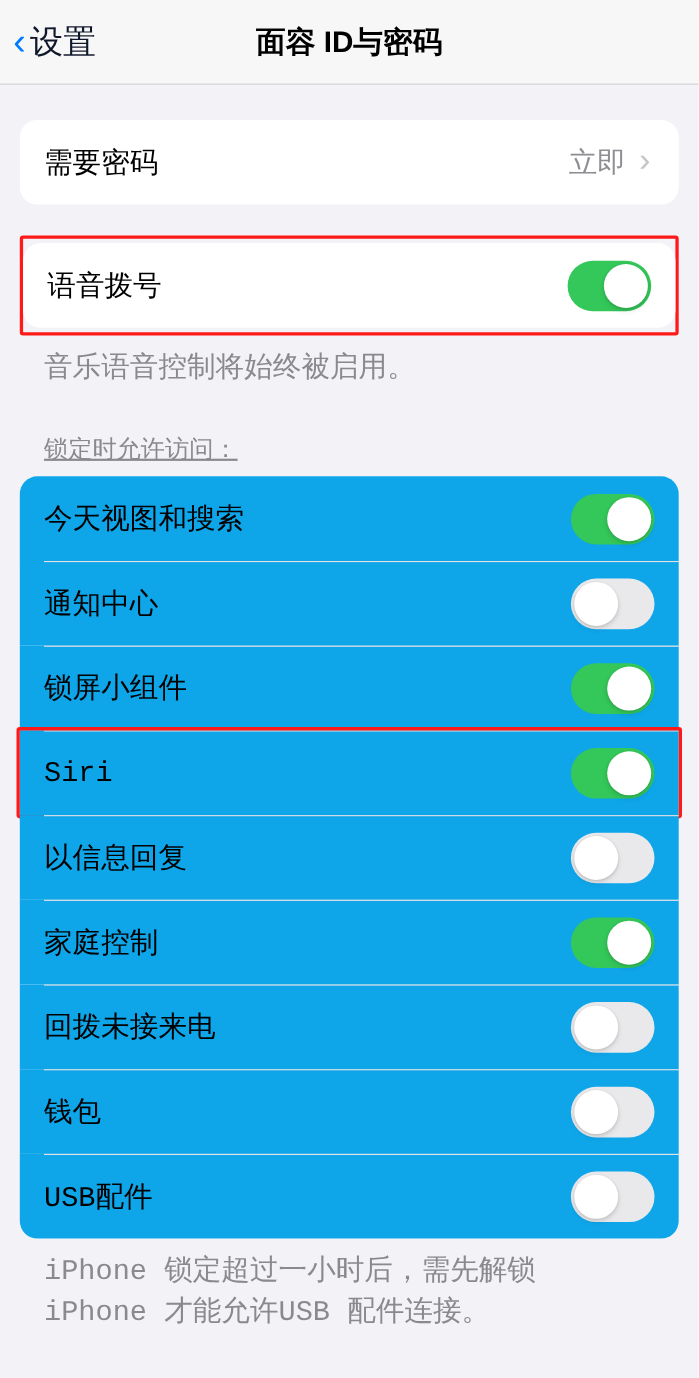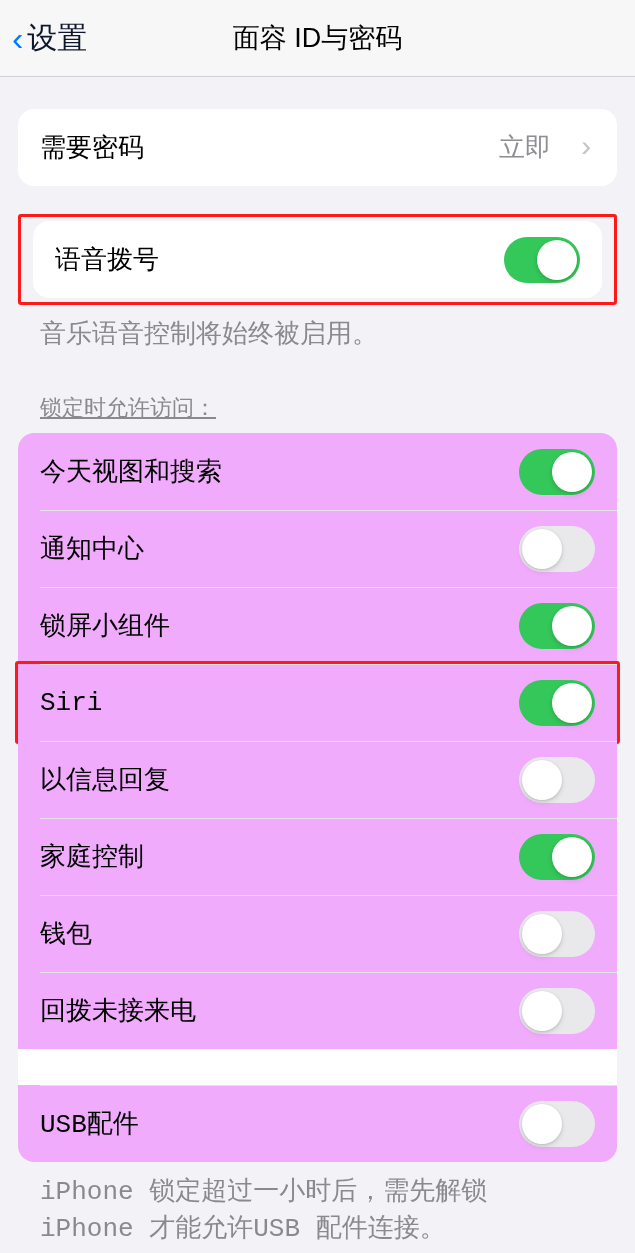--- a/index.html
+++ b/index.html
@@ -39,21 +39,21 @@
     .back-label {
       color: #0f172a;
       font-size: 30px;
     }
     .header-title {
       position: absolute;
       left: 0;
       right: 0;
       text-align: center;
       font-size: 27px;
-      font-weight: 400;
+      font-weight: 700;
       color: #000;
     }
     .scroll-area {
       padding: 0 18px;
     }
     .group {
       background: #fff;
       border-radius: 16px;
       overflow: hidden;
       margin-top: 28px;
@@ -79,21 +79,21 @@
       height: 1px;
       background: #e3e3e6;
     }
     .row-label {
       font-size: 26px;
       color: #000;
     }
     .row-value-area {
       display: flex;
       align-items: center;
-      gap: 26px;
+      gap: 8px;
     }
     .row-value {
       font-size: 26px;
       color: #8e8e93;
     }
     .disclosure {
       color: #c6c6c8;
       font-size: 30px;
       line-height: 1;
     }
@@ -138,21 +138,21 @@
       color: #8a8a8e;
       padding: 40px 22px 10px 22px;
       text-decoration: underline;
     }
     .highlight-box {
       border: 3px solid #ff1a1a;
       border-radius: 3px;
     }
     .highlight-box-1 {
       margin-top: 28px;
-      padding: 4px 12px;
+      padding: 4px 0;
     }
     .highlight-box-1 .group {
       margin-top: 0;
     }
     .highlight-row-wrapper {
       position: absolute;
       left: -3px;
       right: -3px;
       top: -3px;
       bottom: -3px;
@@ -166,24 +166,23 @@
     .group-with-highlight {
       overflow: visible;
     }
     .group-with-highlight .row:first-child {
       border-top-left-radius: 16px;
       border-top-right-radius: 16px;
     }
     .group-with-highlight .row:last-child {
       border-bottom-left-radius: 16px;
       border-bottom-right-radius: 16px;
-      margin-top: 36px;
     }
     .group-with-highlight .row {
-      background: #f0abfc;
+      background: #0ea5e9;
       justify-content: space-between;
     }
   </style>
 </head>
 <body>
 
 <div class="header">
   <div class="back-area">
     <span class="back-chevron">‹</span>
     <span class="back-label">设置</span>
@@ -235,28 +234,28 @@
       </div>
       <div class="row row-rel">
         <span class="row-label">以信息回复</span>
         <span class="toggle off"></span>
       </div>
       <div class="row row-rel">
         <span class="row-label">家庭控制</span>
         <span class="toggle on"></span>
       </div>
       <div class="row row-rel">
+        <span class="row-label">回拨未接来电</span>
+        <span class="toggle off"></span>
+      </div>
+      <div class="row row-rel">
         <span class="row-label">钱包</span>
         <span class="toggle off"></span>
       </div>
       <div class="row row-rel">
-        <span class="row-label">回拨未接来电</span>
-        <span class="toggle off"></span>
-      </div>
-      <div class="row row-rel">
         <span class="row-label">USB配件</span>
         <span class="toggle off"></span>
       </div>
     </div>
 
   <div class="footer-text">iPhone 锁定超过一小时后，需先解锁 iPhone 才能允许USB 配件连接。</div>
 
 </div>
 
 </body></html>

